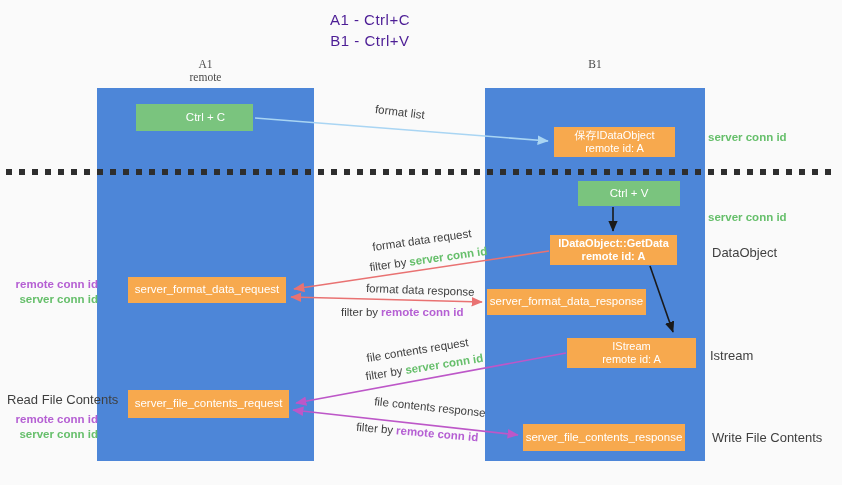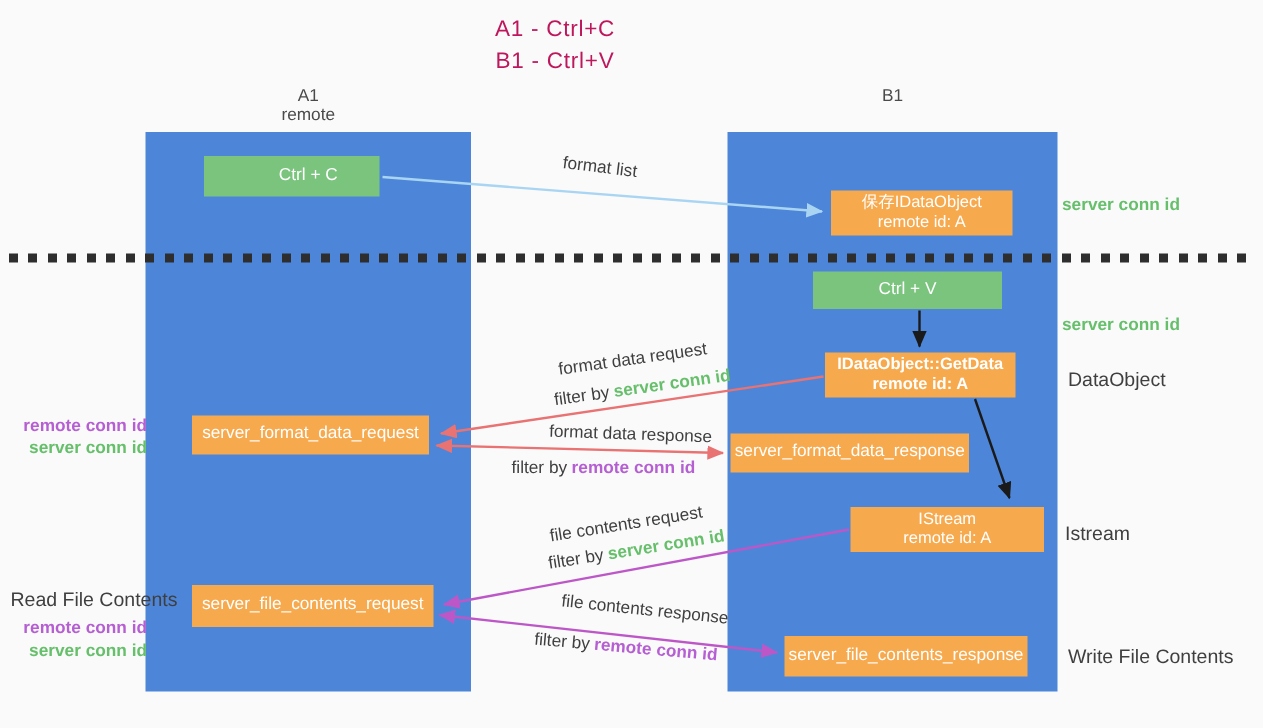--- a/index.html
+++ b/index.html
@@ -18,25 +18,25 @@
   html,body{width:842px;height:485px;}
   body{
     font-family:"Liberation Sans","DejaVu Sans",sans-serif;
     background:#fafafa;color:var(--ink);
     position:relative;overflow:hidden;
   }
   .stage{position:absolute;inset:0;width:842px;height:485px;}
 
   .title{
     position:absolute;left:0;top:9;width:740px;top:9px;
-    text-align:center;font-size:15px;color:#be185d;line-height:21px;
+    text-align:center;font-size:15px;color:#4c1d95;line-height:21px;
     letter-spacing:.5px;
   }
 
-  .col-header{position:absolute;text-align:center;font-size:11.5px;color:#4a4a4a;line-height:13px;top:58px;}
+  .col-header{position:absolute;text-align:center;font-size:11.5px;color:#4a4a4a;line-height:13px;top:58px;font-family:Liberation Serif, serif;}
   .col-header.a{left:97px;width:217px;}
   .col-header.b{left:485px;width:220px;}
 
   .column{position:absolute;top:88px;height:373px;background:var(--column-blue);z-index:1;}
   .column.a{left:97px;width:217px;}
   .column.b{left:485px;width:220px;}
 
   .dotted-line{
     position:absolute;left:6px;right:7px;top:169px;height:6px;z-index:2;
     background:repeating-linear-gradient(90deg,#2e2e2e 0 6px,transparent 6px 13px);
@@ -54,21 +54,21 @@
 
   .node{
     position:absolute;z-index:4;color:#fff;display:flex;flex-direction:column;
     align-items:center;justify-content:center;text-align:center;
     font-size:11.5px;line-height:13.5px;
   }
   .node.green{background:var(--node-green);}
   .node.orange{background:var(--node-orange);}
   .n-ctrl-c{left:136px;top:104px;width:117px;height:27px;padding-left:22px;}
   .n-save{left:554px;top:127px;width:121px;height:30px;font-size:11px;justify-content:center;}
-  .n-ctrl-v{left:542px;top:181px;width:126px;height:25px;}
+  .n-ctrl-v{left:578px;top:181px;width:102px;height:25px;}
   .n-getdata{left:550px;top:235px;width:127px;height:30px;font-size:11px;font-weight:bold;}
   .n-fmt-req{left:128px;top:277px;width:158px;height:26px;}
   .n-fmt-res{left:487px;top:289px;width:159px;height:26px;}
   .n-istream{left:567px;top:338px;width:129px;height:30px;font-size:11px;}
   .n-file-req{left:128px;top:390px;width:161px;height:28px;}
   .n-file-res{left:523px;top:424px;width:162px;height:27px;}
 
   .side-label{position:absolute;z-index:5;font-size:13px;color:var(--ink);white-space:nowrap;}
   .side-label.green{color:var(--label-green);font-weight:bold;font-size:11.5px;}
   .sl-conn-top{left:708px;top:131px;}

